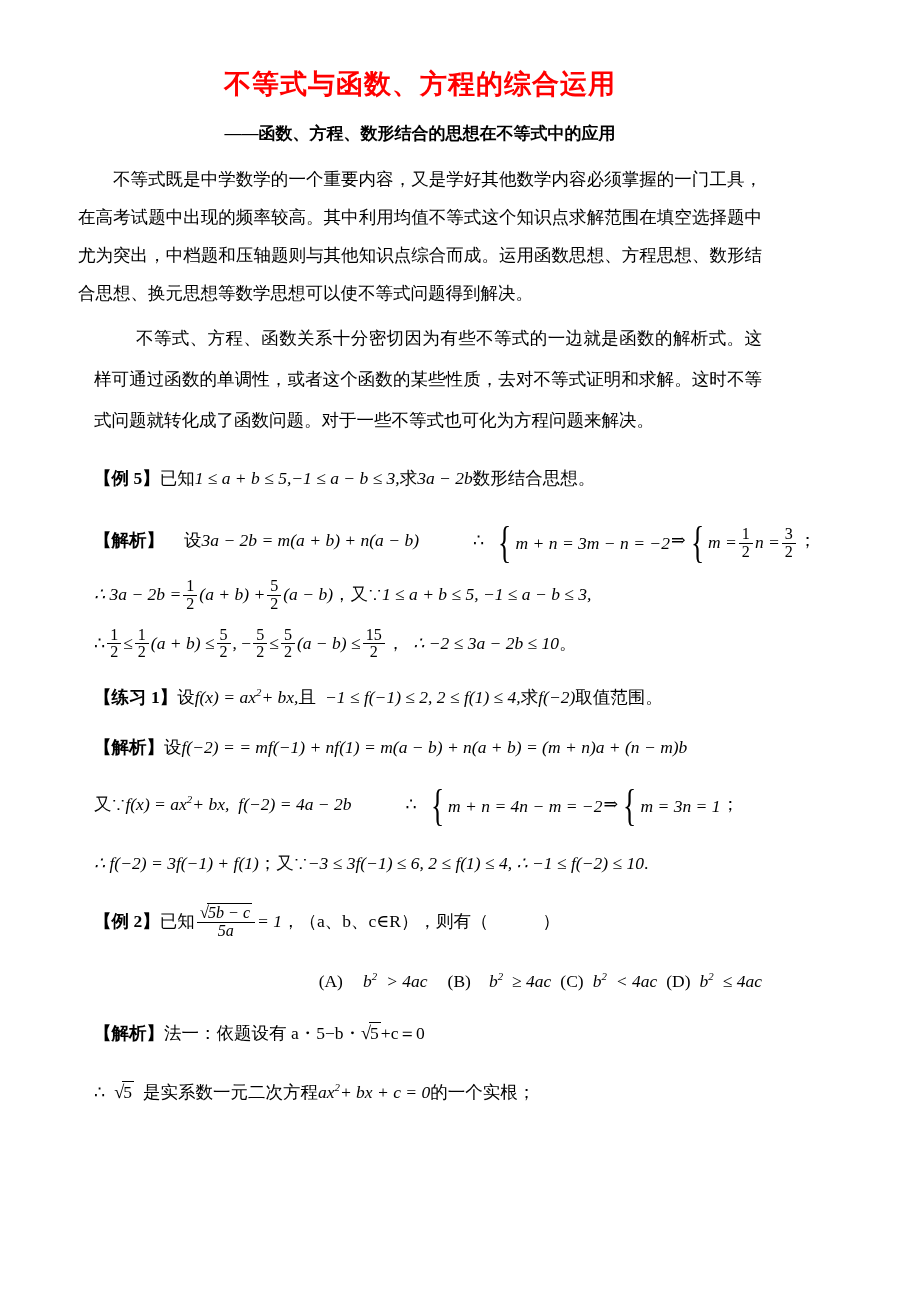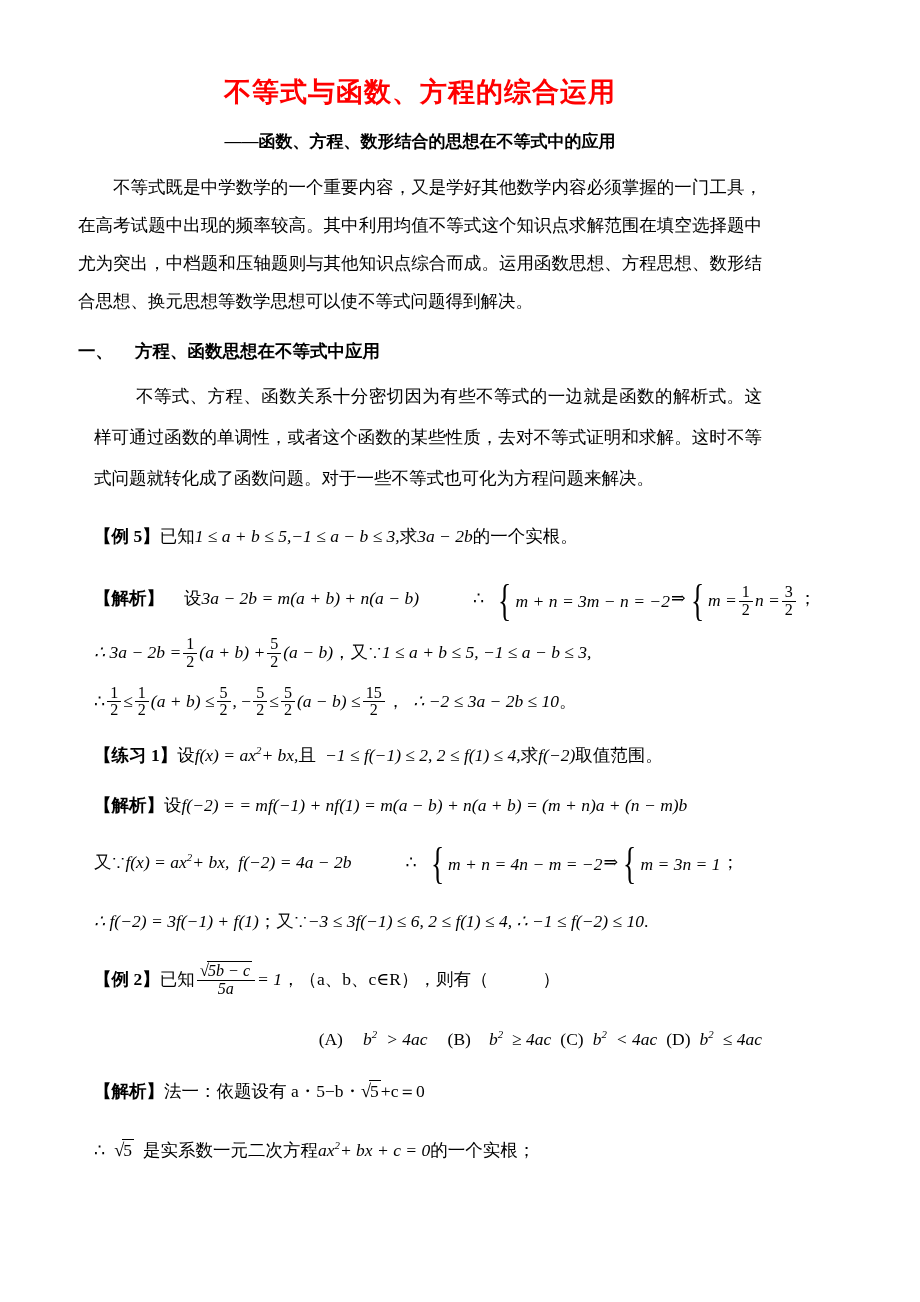--- a/index.html
+++ b/index.html
@@ -13,21 +13,21 @@
     font-family: "Liberation Serif", "DejaVu Serif", serif;
     color: #000000;
     position: relative;
     overflow: hidden;
   }
   .page {
     position: relative;
     width: 840px;
     height: 1302px;
     box-sizing: border-box;
-    padding: 8px 78px;
+    padding: 0 78px;
   }
 
   
   .doc-title {
     color: #ff0000;
     font-size: 27px;
     font-weight: bold;
     text-align: center;
     letter-spacing: 1px;
     margin: 0;
@@ -163,28 +163,25 @@
 </head>
 <body>
 
 <div class="page">
 
   <h1 class="doc-title">不等式与函数、方程的综合运用</h1>
   <div class="doc-subtitle">——函数、方程、数形结合的思想在不等式中的应用</div>
 
   <p class="para para-intro">不等式既是中学数学的一个重要内容，又是学好其他数学内容必须掌握的一门工具，在高考试题中出现的频率较高。其中利用均值不等式这个知识点求解范围在填空选择题中尤为突出，中档题和压轴题则与其他知识点综合而成。运用函数思想、方程思想、数形结合思想、换元思想等数学思想可以使不等式问题得到解决。</p>
 
-  <div class="sec-heading">
-    <span class="num">一、</span><span>方程、函数思想在不等式中应用</span>
-  </div>
 
   <p class="para-sub">不等式、方程、函数关系十分密切因为有些不等式的一边就是函数的解析式。这样可通过函数的单调性，或者这个函数的某些性质，去对不等式证明和求解。这时不等式问题就转化成了函数问题。对于一些不等式也可化为方程问题来解决。</p>
 
   <div class="mline mline-ex1">
-    <span class="lbl">【例 5】</span><span class="cn">已知</span><span class="it">1 ≤ a + b ≤ 5,</span><span class="it">−1 ≤ a − b ≤ 3,</span><span class="cn">求</span><span class="it">3a − 2b</span><span class="cn">的一个实根。</span>
+    <span class="lbl">【例 5】</span><span class="cn">已知</span><span class="it">1 ≤ a + b ≤ 5,</span><span class="it">−1 ≤ a − b ≤ 3,</span><span class="cn">求</span><span class="it">3a − 2b</span><span class="cn">数形结合思想。</span>
   </div>
 
   <div class="mline mline-sol1">
     <span class="lbl">【解析】</span><span class="sp"></span><span class="cn">设</span><span class="it">3a − 2b = m(a + b) + n(a − b)</span><span class="sp-lg"></span><span>∴</span><span class="sp-sm"></span><span class="sys">
         <span class="brace">{</span>
         <span class="rows">
           <span class="it">m + n = 3</span>
           <span class="it">m − n = −2</span>
         </span>
       </span><span>⇒</span><span class="sys">

